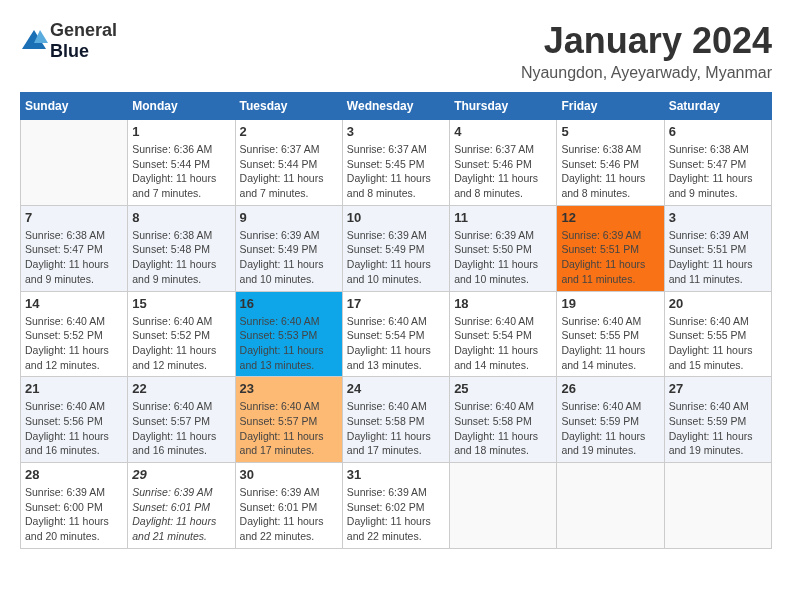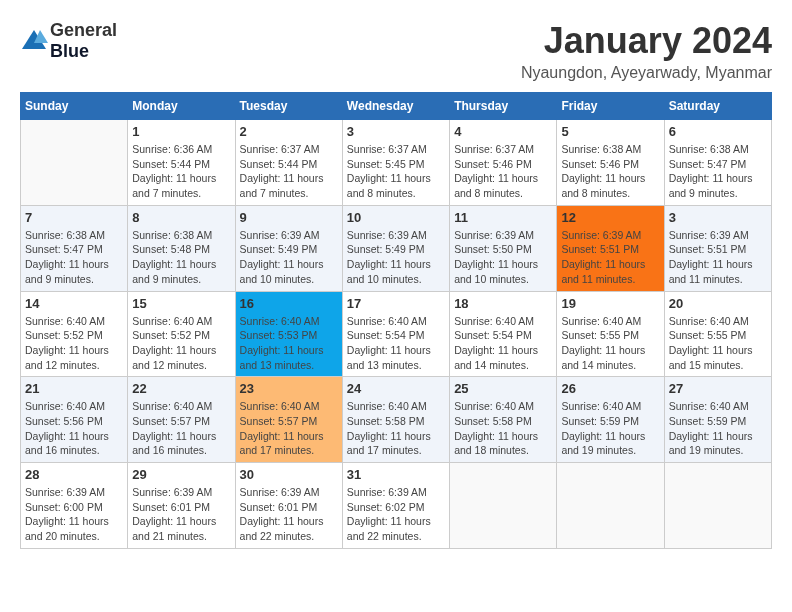--- a/index.html
+++ b/index.html
@@ -236,21 +236,21 @@
         <td style="background-color: rgb(240, 244, 250);">
           <span class="day-number">27</span>
           <div class="day-info">Sunrise: 6:40 AM<br>Sunset: 5:59 PM<br>Daylight: 11 hours<br>and 19 minutes.</div>
         </td>
       </tr>
       <tr>
         <td style="background-color: rgb(255, 255, 255);">
           <span class="day-number">28</span>
           <div class="day-info">Sunrise: 6:39 AM<br>Sunset: 6:00 PM<br>Daylight: 11 hours<br>and 20 minutes.</div>
         </td>
-        <td style="background-color: rgb(255, 255, 255);">
+        <td style="background-color: rgb(255, 255, 255); font-style: italic;">
           <span class="day-number">29</span>
           <div class="day-info">Sunrise: 6:39 AM<br>Sunset: 6:01 PM<br>Daylight: 11 hours<br>and 21 minutes.</div>
         </td>
         <td style="background-color: rgb(255, 255, 255);">
           <span class="day-number">30</span>
           <div class="day-info">Sunrise: 6:39 AM<br>Sunset: 6:01 PM<br>Daylight: 11 hours<br>and 22 minutes.</div>
         </td>
         <td style="background-color: rgb(255, 255, 255);">
           <span class="day-number">31</span>
           <div class="day-info">Sunrise: 6:39 AM<br>Sunset: 6:02 PM<br>Daylight: 11 hours<br>and 22 minutes.</div>

